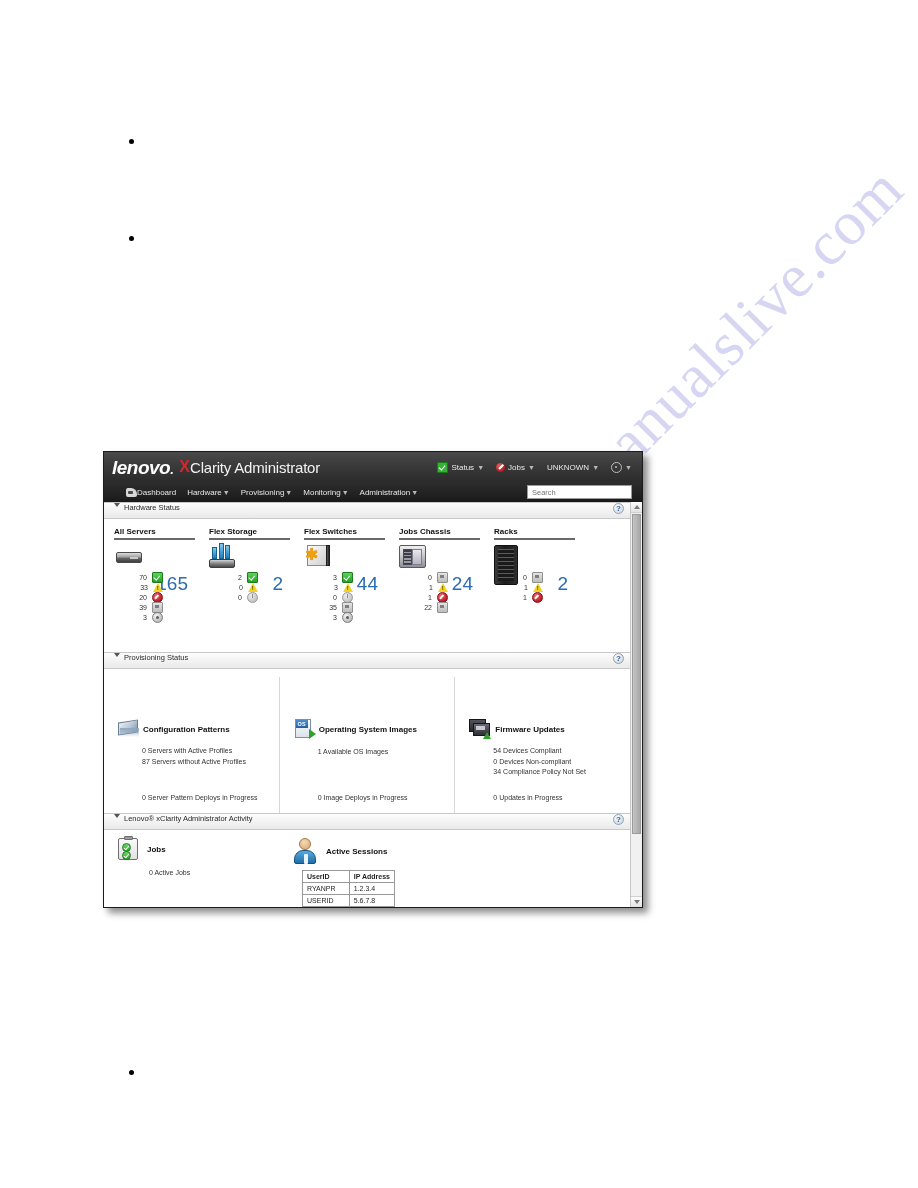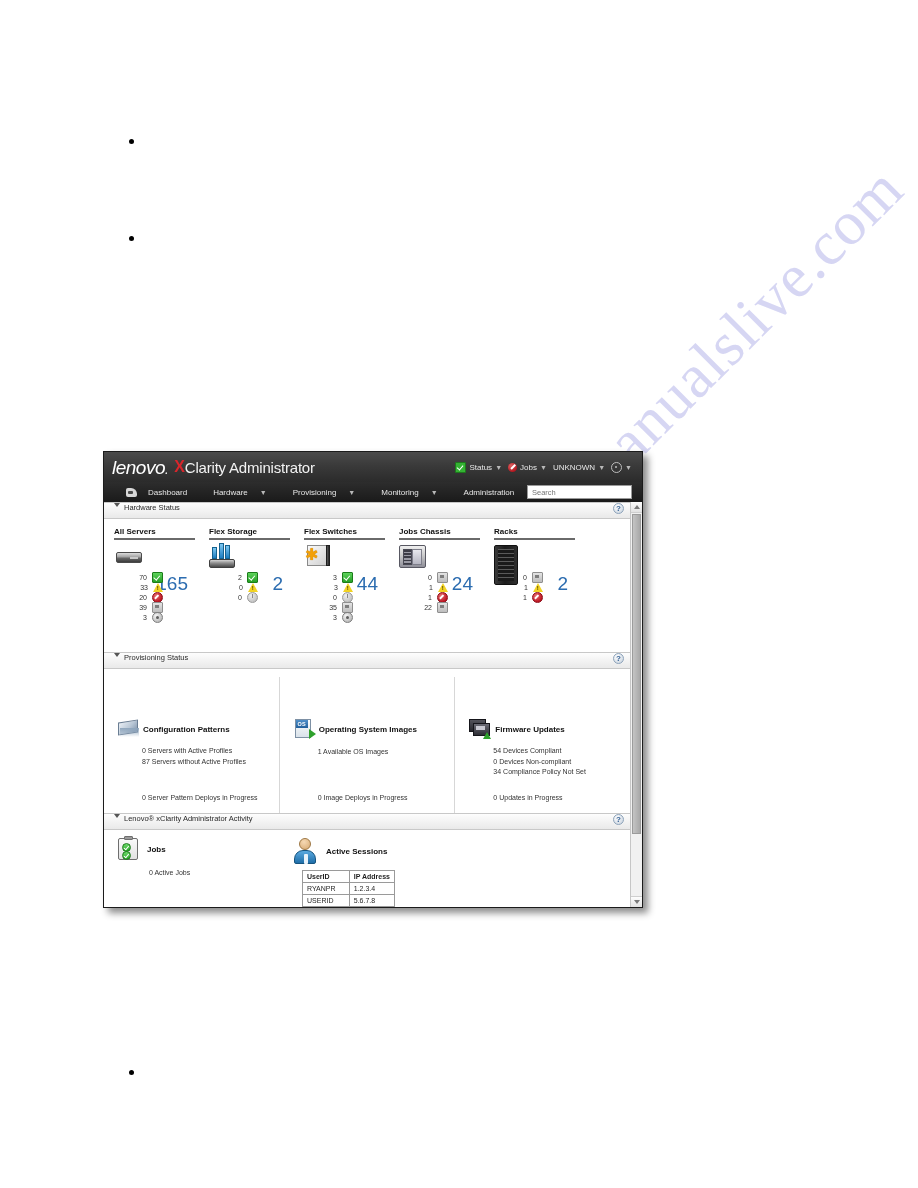--- a/index.html
+++ b/index.html
@@ -68,21 +68,21 @@
     height: 30px;
     background: linear-gradient(180deg,#4a4a4a 0%, #3a3a3a 45%, #2b2b2b 100%);
     display: flex;
     align-items: center;
     padding: 0 6px 0 8px;
     box-sizing: border-box;
     position: relative;
   }
   .logo {
     font-style: italic;
-    font-weight: normal;
+    font-weight: bold;
     font-size: 19px;
     color: #ffffff;
     letter-spacing: -0.5px;
     line-height: 1;
   }
   .logo-dot { font-size: 13px; }
   .product-x {
     color: #d8252b;
     font-size: 16px;
     font-weight: bold;
@@ -90,21 +90,21 @@
   }
   .product-name {
     color: #f2f2f2;
     font-size: 15px;
     letter-spacing: -0.2px;
   }
   .brand-right {
     margin-left: auto;
     display: flex;
     align-items: center;
-    gap: 6px;
+    gap: 12px;
     padding-right: 4px;
   }
   .brand-item {
     display: flex;
     align-items: center;
     gap: 3px;
     color: #e8e8e8;
     font-size: 8px;
     white-space: nowrap;
   }
@@ -170,24 +170,24 @@
     background: linear-gradient(180deg,#2d2d2d,#1a1a1a);
     display: flex;
     align-items: center;
     padding-left: 22px;
     box-sizing: border-box;
     position: relative;
   }
   .nav-item {
     color: #e6e6e6;
     font-size: 8px;
-    margin-right: 26px;
+    margin-right: 11px;
     display: flex;
     align-items: center;
-    gap: 11px;
+    gap: 0;
     white-space: nowrap;
     cursor: default;
   }
   .nav-item .caret-sm { margin-left: 1px; }
   .dash-icon {
     width: 11px; height: 9px;
     background: #d8d8d8;
     border-radius: 2px 6px 2px 2px;
     position: relative;
     display: inline-block;

